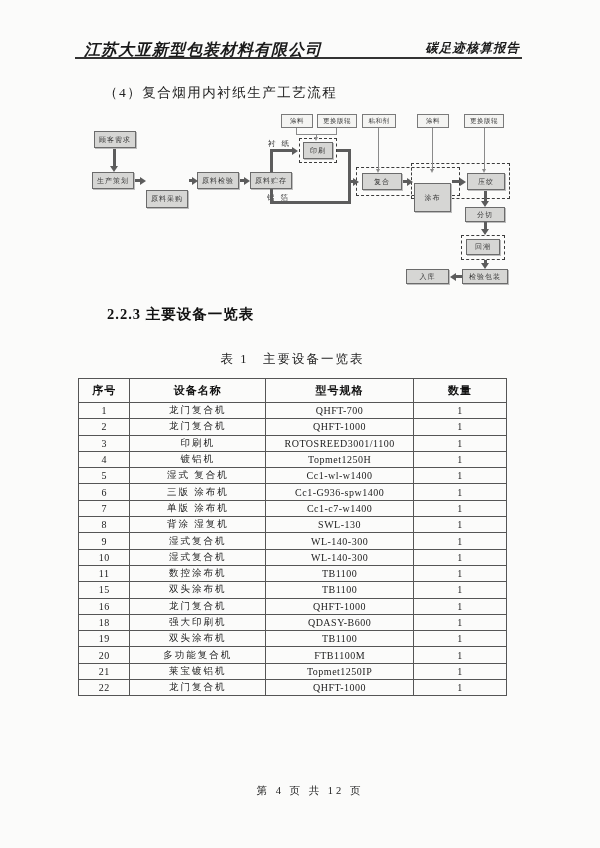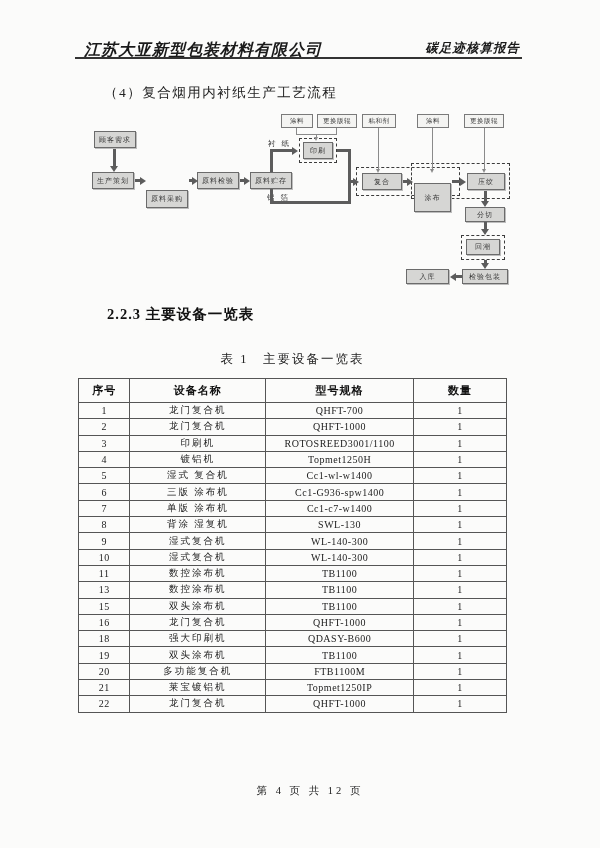--- a/index.html
+++ b/index.html
@@ -211,26 +211,20 @@
         <td>WL-140-300</td>
         <td>1</td>
       </tr>
       <tr>
         <td>11</td>
         <td>数控涂布机</td>
         <td>TB1100</td>
         <td>1</td>
       </tr>
       <tr>
-        <td>13</td>
-        <td>数控涂布机</td>
-        <td>TB1100</td>
-        <td>1</td>
-      </tr>
-      <tr>
         <td>15</td>
         <td>双头涂布机</td>
         <td>TB1100</td>
         <td>1</td>
       </tr>
       <tr>
         <td>16</td>
         <td>龙门复合机</td>
         <td>QHFT-1000</td>
         <td>1</td>

